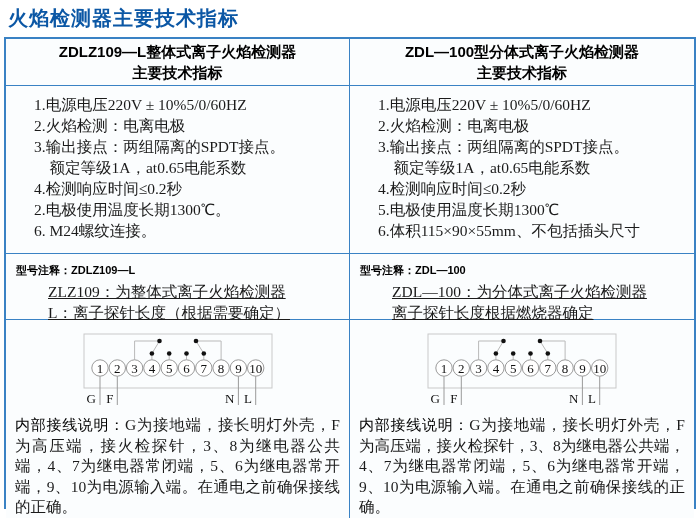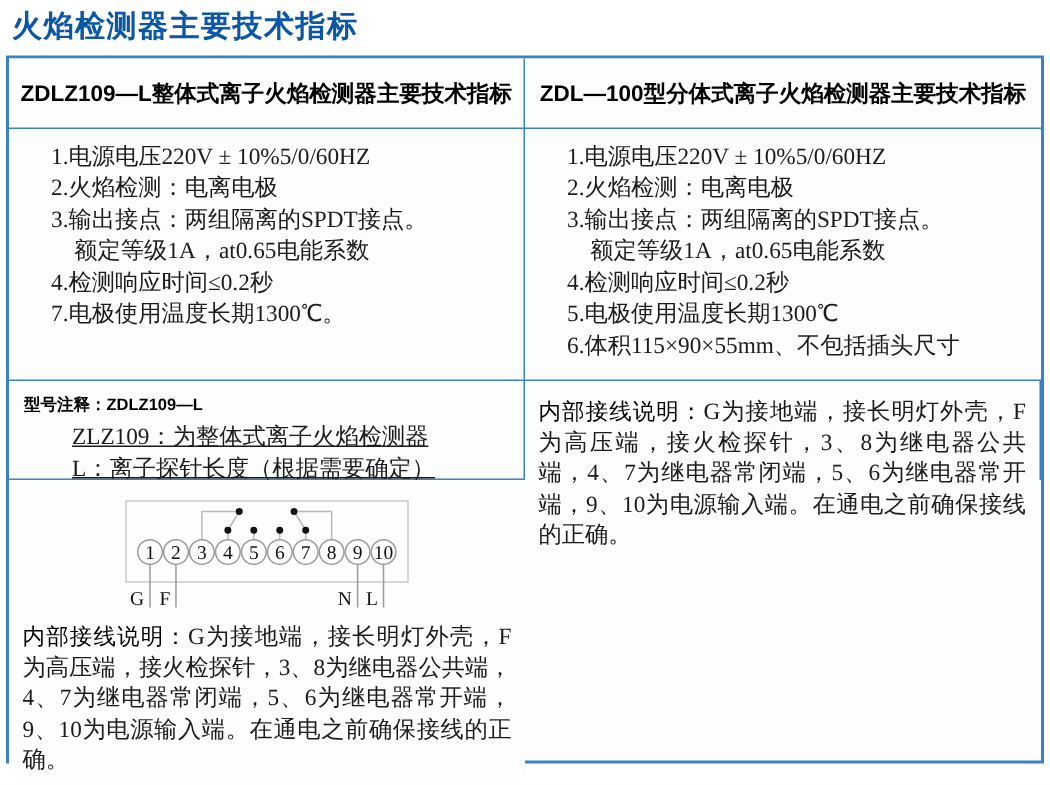--- a/index.html
+++ b/index.html
@@ -19,21 +19,21 @@
     border:2px solid #3a82c4;
     display:grid;
     grid-template-columns:1fr 1fr;
     grid-template-rows:47px 168px 66px 1fr;
     background:#fbfdfe;
   }
   .cell { box-sizing:border-box; background:#fbfdfe; }
   .b-right  { border-right:1px solid #3a82c4; }
   .b-bottom { border-bottom:1px solid #3a82c4; }
   .header-cell {
-    display:flex; flex-direction:row; align-items:center; justify-content:center;
+    display:flex; flex-direction:column; align-items:center; justify-content:center;
     font-family:"Liberation Sans", sans-serif; font-weight:bold;
     font-size:15px; line-height:21px; color:#000; text-align:center;
   }
   .specs-cell {
     padding:8px 6px 0 28px;
     font-size:15.5px; line-height:21px;
   }
   .model-cell { padding:5px 6px 0 10px; font-size:15.5px; line-height:21px; }
   .model-title {
     font-family:"Liberation Sans", sans-serif; font-weight:bold;
@@ -72,37 +72,45 @@
     <div>ZDL—100型分体式离子火焰检测器</div>
     <div>主要技术指标</div>
   </div>
 
   <div class="cell specs-cell b-right b-bottom">
       <div>1.电源电压220V ± 10%5/0/60HZ</div>
       <div>2.火焰检测：电离电极</div>
       <div>3.输出接点：两组隔离的SPDT接点。</div>
       <div>　额定等级1A，at0.65电能系数</div>
       <div>4.检测响应时间≤0.2秒</div>
-      <div>7.电极使用温度长期1300℃。</div>
+      <div>2.电极使用温度长期1300℃。</div>
+      <div>6. M24螺纹连接。</div>
     </div>
   <div class="cell specs-cell b-bottom">
       <div>1.电源电压220V ± 10%5/0/60HZ</div>
       <div>2.火焰检测：电离电极</div>
       <div>3.输出接点：两组隔离的SPDT接点。</div>
       <div>　额定等级1A，at0.65电能系数</div>
       <div>4.检测响应时间≤0.2秒</div>
       <div>5.电极使用温度长期1300℃</div>
       <div>6.体积115×90×55mm、不包括插头尺寸</div>
     </div>
 
   <div class="cell model-cell b-right b-bottom">
     <div class="model-title">型号注释：ZDLZ109—L</div>
     <div class="model-lines">
         <div>ZLZ109：为整体式离子火焰检测器</div>
         <div>L：离子探针长度（根据需要确定）</div>
+      </div>
+  </div>
+  <div class="cell model-cell b-bottom">
+    <div class="model-title">型号注释：ZDL—100</div>
+    <div class="model-lines">
+        <div>ZDL—100：为分体式离子火焰检测器</div>
+        <div>离子探针长度根据燃烧器确定</div>
       </div>
   </div>
 
   <div class="cell diag-cell b-right">
     <svg class="tdiag" width="240" height="84" viewBox="0 0 240 84" xmlns="http://www.w3.org/2000/svg">
       <rect class="boxline" x="26" y="6" width="188" height="54"></rect>
       <g>
         <polyline class="wire" points="76.6,31.8 76.6,13 101.5,13"></polyline>
         <line class="wire" x1="101.5" y1="13" x2="93.9" y2="25.5"></line>
         <line class="wire" x1="93.9" y1="25.5" x2="93.9" y2="31.8"></line>

